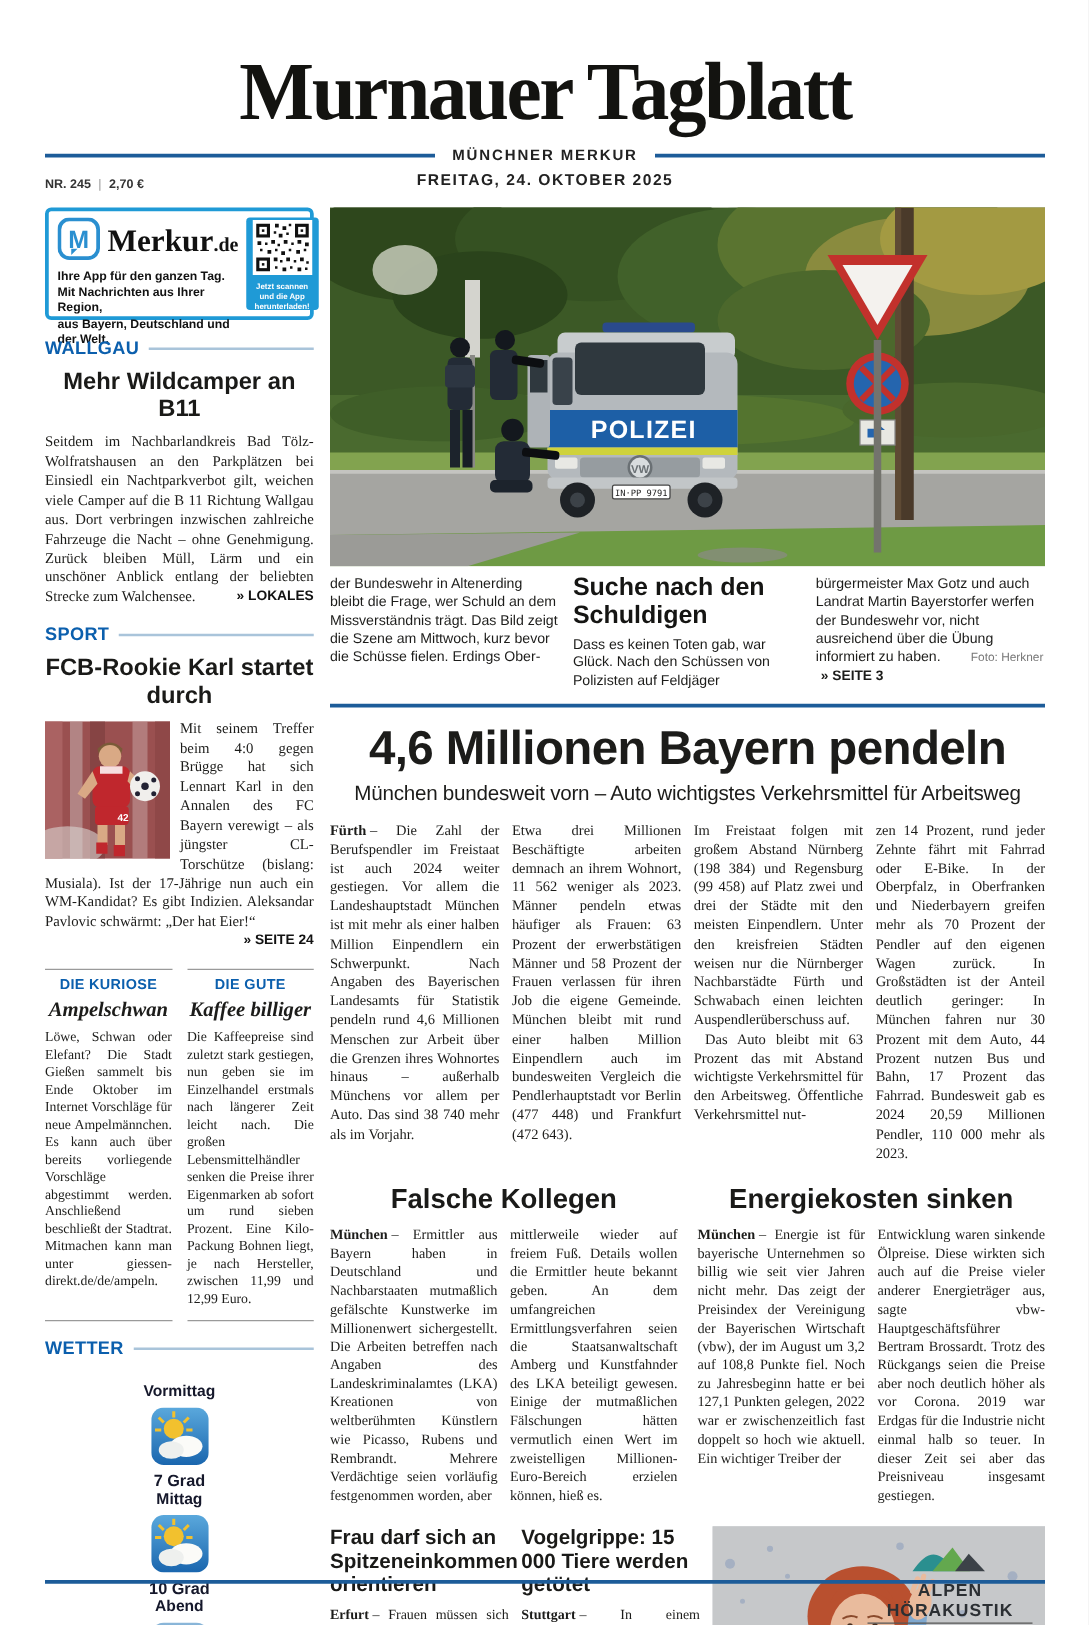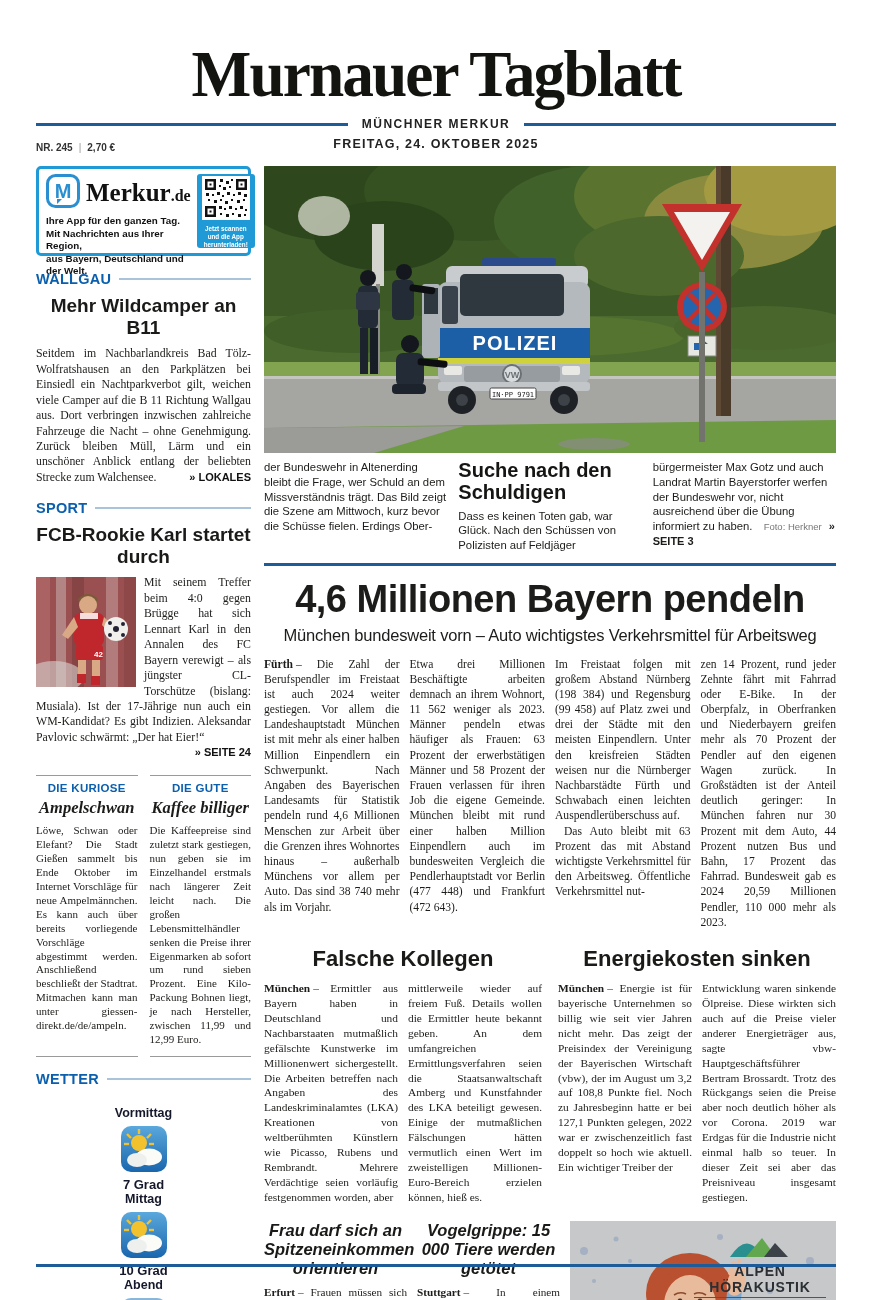--- a/index.html
+++ b/index.html
@@ -61,37 +61,37 @@
   .wetter-items{ display:flex; margin-top:19px;flex-direction:column; }
   .w-item{ flex:1; text-align:center; font-family:"Liberation Sans",sans-serif; }
   .w-label{ font-weight:700; font-size:12.5px; color:#15182b; }
   .w-icon{ width:46px; height:46px; margin:6px auto 5px; }
   .w-temp{ font-weight:700; font-size:13px; color:#15182b; }
   
   .lead-photo{ width:572px; height:287px; display:block; }
   .photo-caption{ display:flex; gap:11px; margin-top:7px; font-family:"Liberation Sans",sans-serif; }
   .cap-col{ flex:1; font-size:11.3px; line-height:1.3; color:#1c1c1a; }
   .cap-h{ font-weight:700; font-size:20px; line-height:1.08; margin-bottom:5px; color:#151513; }
-  .cap-credit{ color:#777; font-size:9.5px; margin-left:8px; }
+  .cap-credit{ color:#777; font-size:9.5px; margin-left:21px; }
   .cap-ref{ font-weight:700; font-size:11px; margin-left:4px; }
   .blue-rule{ height:3px; background:#1d5c99; margin:10px 0 12px; }
   .lead-h{ font-family:"Liberation Sans",sans-serif; font-weight:700; font-size:38px; letter-spacing:-.5px; text-align:center; color:#1c1c1a; }
   .lead-sub{ font-family:"Liberation Sans",sans-serif; font-size:16.5px; letter-spacing:-.2px; text-align:center; margin:5px 0 12px; color:#1c1c1a; }
   .col-row{ display:flex; gap:10px; }
   .col-row .body{ flex:1; font-size:11.6px; }
   .para{ display:block; text-indent:9px; }
   .two-stories{ display:flex; gap:16px; margin-top:16px; }
   .story{ flex:1; }
   .story-h{ font-family:"Liberation Sans",sans-serif; font-weight:700; font-size:22px; text-align:center; margin-bottom:9px; color:#1a1a18; }
   .story-cols{ display:flex; gap:10px; }
   .story-cols .body{ flex:1; font-size:11.4px; }
   
   .bottom-row{ display:flex; gap:10px; margin-top:16px; }
   .b-col{ width:143px; flex:none; }
-  .b-h{ font-family:"Liberation Sans",sans-serif; font-weight:700; font-size:16.5px; line-height:1.15; text-align:center; margin-bottom:7px; color:#1a1a18;font-style:italic; }
+  .b-h{ font-family:"Liberation Sans",sans-serif; font-weight:700; font-size:16.5px; line-height:1.15; text-align:left; margin-bottom:7px; color:#1a1a18; }
   .b-col .body{ font-size:11.2px; }
   
   .ad{ width:266px; height:270px; flex:none; position:relative; background:#c6c8ca; overflow:hidden; }
   .ad-photo{ position:absolute; inset:0; }
   .ad-logo{ position:absolute; top:14px; right:10px; width:132px; text-align:center; }
   .ad-logo-name{ font-family:"Liberation Sans",sans-serif; font-weight:700; font-size:14px; letter-spacing:.8px; color:#2b2f33; border-bottom:1px solid #555; padding-bottom:2px; }
   
   .bottom-rule{ position:absolute; left:36px; right:35px; bottom:33px; height:3px; background:#1d5c99; }
   .clear{ clear:both; }
 </style>

